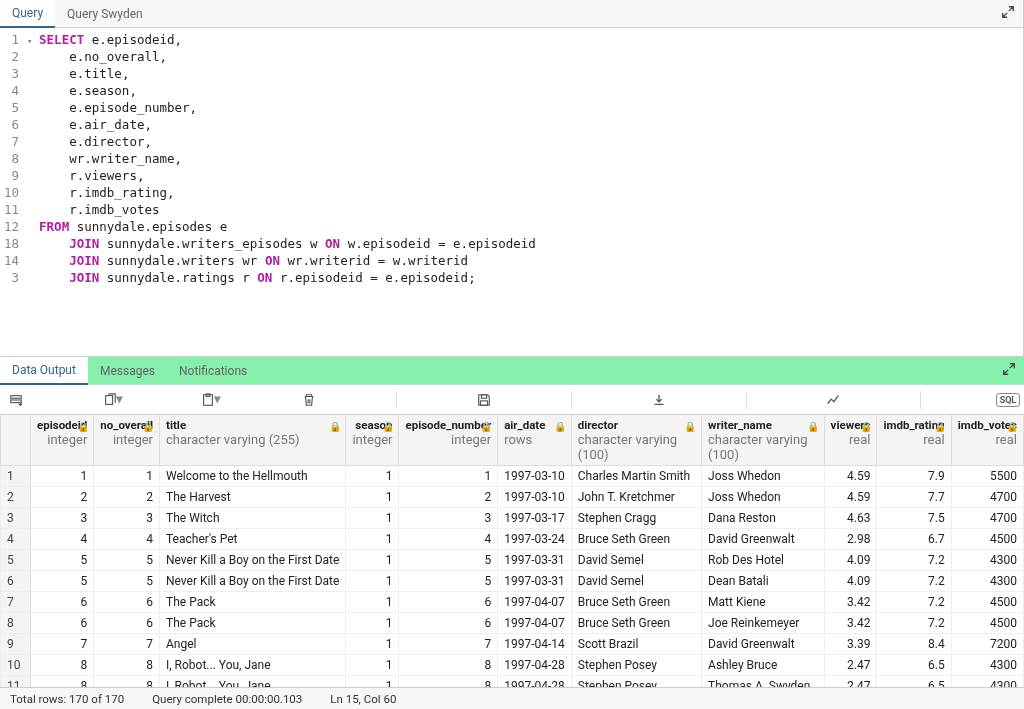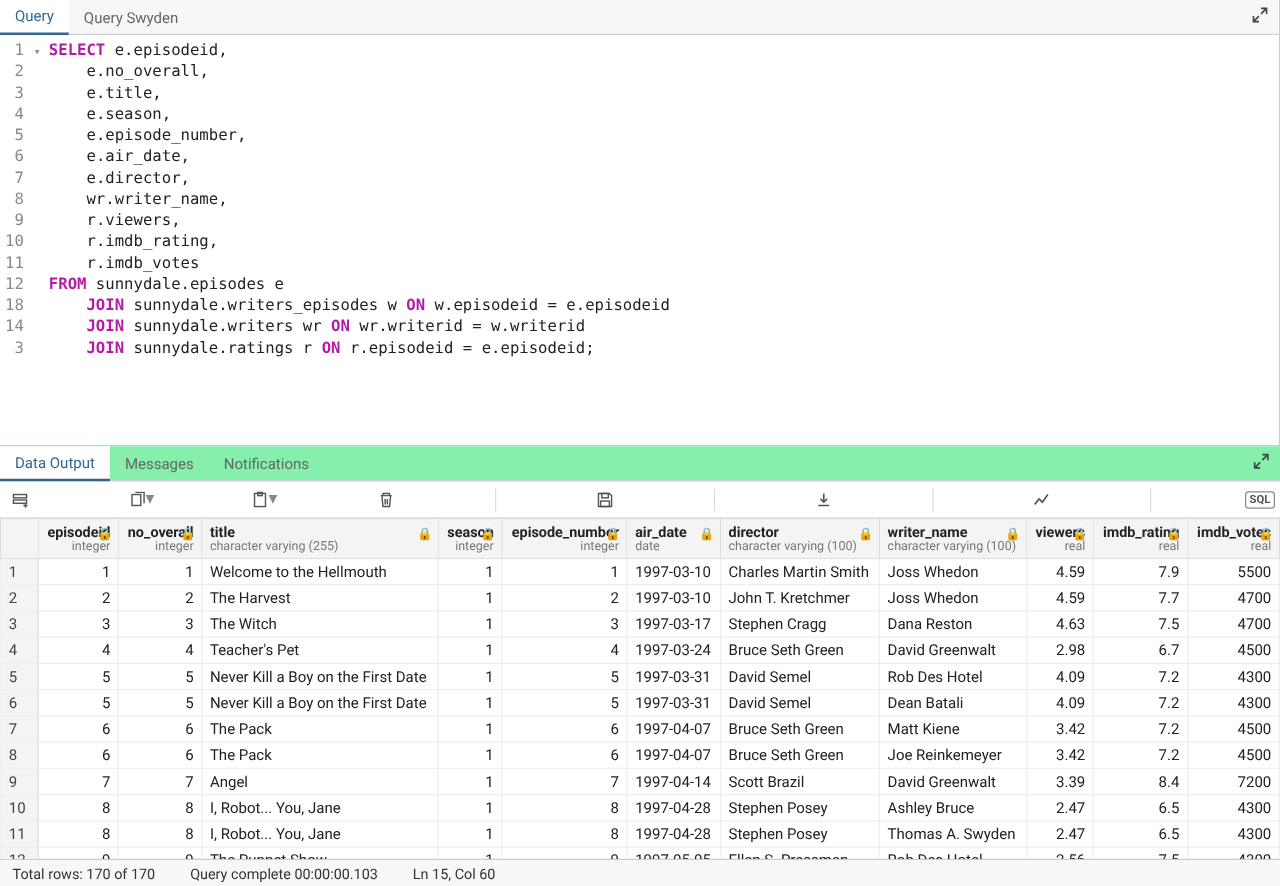--- a/index.html
+++ b/index.html
@@ -26,21 +26,21 @@
 .output-tabs { display: flex; height: 28px; border-bottom: 1px solid #d0d0d0; background: #86efac; align-items: center; position: relative; }
 .toolbar { display: flex; height: 30px; border-bottom: 1px solid #d0d0d0; align-items: center; background: #fff; padding: 0 2px; justify-content: space-between; }
 .tool-btn { width: 26px; height: 24px; display: flex; align-items: center; justify-content: center; color: #555; cursor: pointer; border-radius: 3px; margin: 0 1px; }
 .tool-sep { width: 1px; height: 18px; background: #ddd; margin: 0 3px; }
 .tool-btn svg { width: 14px; height: 14px; }
 .sql-btn { border: 1px solid #888; border-radius: 3px; font-size: 9px; font-weight: bold; padding: 1px 3px; }
 .grid-wrap { flex: 1; overflow: auto; }
 table.data-grid { border-collapse: collapse; width: 100%; font-size: 12px; }
 .data-grid th { background: #f4f4f4; border: 1px solid #ddd; border-top: none; padding: 3px 6px; text-align: left; font-weight: normal; position: relative; vertical-align: top; height: 30px; }
 .data-grid th .col-name { font-weight: bold; color: #222; font-size: 11.5px; }
-.data-grid th .col-type { color: #777; font-size: 10px; }
+.data-grid th .col-type { color: #777; font-size: 13px; }
 .data-grid th .lock { position: absolute; right: 4px; top: 6px; color: #666; font-size: 10px; }
 .data-grid td { border: 1px solid #eee; padding: 3px 6px; height: 19px; white-space: nowrap; }
 .data-grid td.num, .data-grid th.num-h { text-align: right; }
 .data-grid td.rownum { background: #f4f4f4; color: #444; width: 30px; border-right: 1px solid #ddd; }
 .status-bar { height: 22px; border-top: 1px solid #ccc; display: flex; align-items: center; padding: 0 10px; gap: 28px; font-size: 11.5px; color: #333; background: #f7f7f7; }
 .scratch-body { flex: 1; background: #fff; }
 .chevron { display: inline-block; transform: rotate(90deg); font-size: 9px; color: #888; }
 </style>
 </head>
 <body>
@@ -185,21 +185,21 @@
             <div class="col-type">integer</div>
             <span class="lock">🔒</span>
           </th>
           <th class="num-h">
             <div class="col-name">episode_number</div>
             <div class="col-type">integer</div>
             <span class="lock">🔒</span>
           </th>
           <th>
             <div class="col-name">air_date</div>
-            <div class="col-type">date</div>
+            <div class="col-type">rows</div>
             <span class="lock">🔒</span>
           </th>
           <th>
             <div class="col-name">director</div>
             <div class="col-type">character varying (100)</div>
             <span class="lock">🔒</span>
           </th>
           <th>
             <div class="col-name">writer_name</div>
             <div class="col-type">character varying (100)</div>

